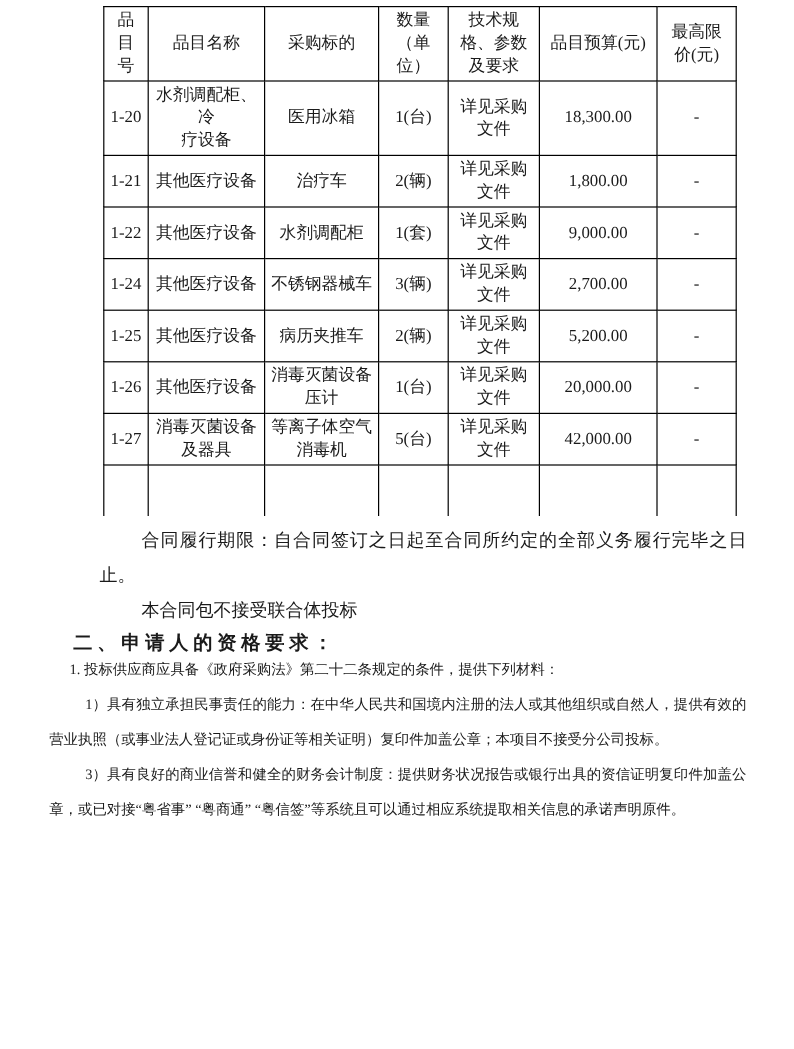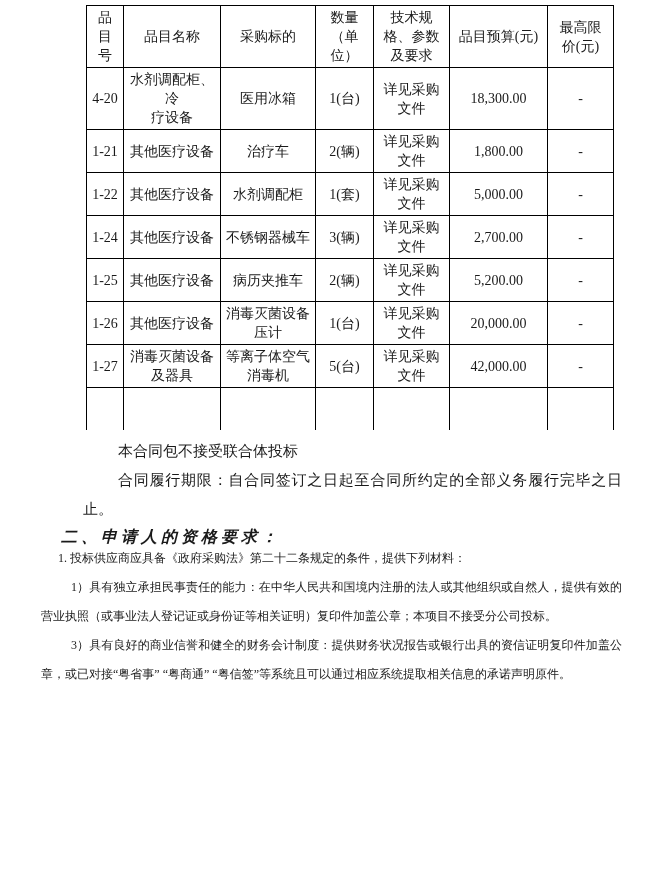--- a/index.html
+++ b/index.html
@@ -39,21 +39,20 @@
     position:absolute; left:83px; width:539px; top:437px;
     font-size:15px; line-height:29px; text-align:justify;
   }
   .notes p { margin:0; text-indent:35px; }
 
   
   .sec-heading {
     position:absolute; left:61px; top:522px; margin:0;
     font-size:16px; line-height:29px; font-weight:bold; letter-spacing:4px;
     white-space:nowrap;
-    font-style:italic;
   }
   .sec-body {
     position:absolute; left:41px; width:581px; top:544px;
     font-size:12px; line-height:29px; text-align:justify;
   }
   .sec-body p { margin:0; text-indent:30px; }
   .sec-body p.first { text-indent:17px; }
 </style>
 </head>
 <body>
@@ -83,21 +82,21 @@
         <th>技术规
 格、参数
 及要求</th>
         <th>品目预算(元)</th>
         <th>最高限
 价(元)</th>
       </tr>
     </thead>
     <tbody>
       <tr>
-        <td>4-20</td>
+        <td>1-20</td>
         <td>水剂调配柜、冷
 疗设备</td>
         <td>医用冰箱</td>
         <td>1(台)</td>
         <td>详见采购
 文件</td>
         <td class="num">18,300.00</td>
         <td class="cap">-</td>
       </tr>
       <tr>
@@ -110,21 +109,21 @@
         <td class="num">1,800.00</td>
         <td class="cap">-</td>
       </tr>
       <tr>
         <td>1-22</td>
         <td>其他医疗设备</td>
         <td>水剂调配柜</td>
         <td>1(套)</td>
         <td>详见采购
 文件</td>
-        <td class="num">5,000.00</td>
+        <td class="num">9,000.00</td>
         <td class="cap">-</td>
       </tr>
       <tr>
         <td>1-24</td>
         <td>其他医疗设备</td>
         <td>不锈钢器械车</td>
         <td>3(辆)</td>
         <td>详见采购
 文件</td>
         <td class="num">2,700.00</td>
@@ -169,22 +168,22 @@
         <td></td>
         <td></td>
         <td></td>
         <td></td>
         <td></td>
       </tr>
     </tbody>
   </table>
 
   <div class="notes">
+    <p>合同履行期限：自合同签订之日起至合同所约定的全部义务履行完毕之日止。</p>
     <p>本合同包不接受联合体投标</p>
-    <p>合同履行期限：自合同签订之日起至合同所约定的全部义务履行完毕之日止。</p>
   </div>
 
   <h2 class="sec-heading">二、申请人的资格要求：</h2>
 
   <div class="sec-body">
     <p class="first">1. 投标供应商应具备《政府采购法》第二十二条规定的条件，提供下列材料：</p>
     <p>1）具有独立承担民事责任的能力：在中华人民共和国境内注册的法人或其他组织或自然人，提供有效的营业执照（或事业法人登记证或身份证等相关证明）复印件加盖公章；本项目不接受分公司投标。</p>
     <p>3）具有良好的商业信誉和健全的财务会计制度：提供财务状况报告或银行出具的资信证明复印件加盖公章，或已对接“粤省事” “粤商通” “粤信签”等系统且可以通过相应系统提取相关信息的承诺声明原件。</p>
   </div>
 

